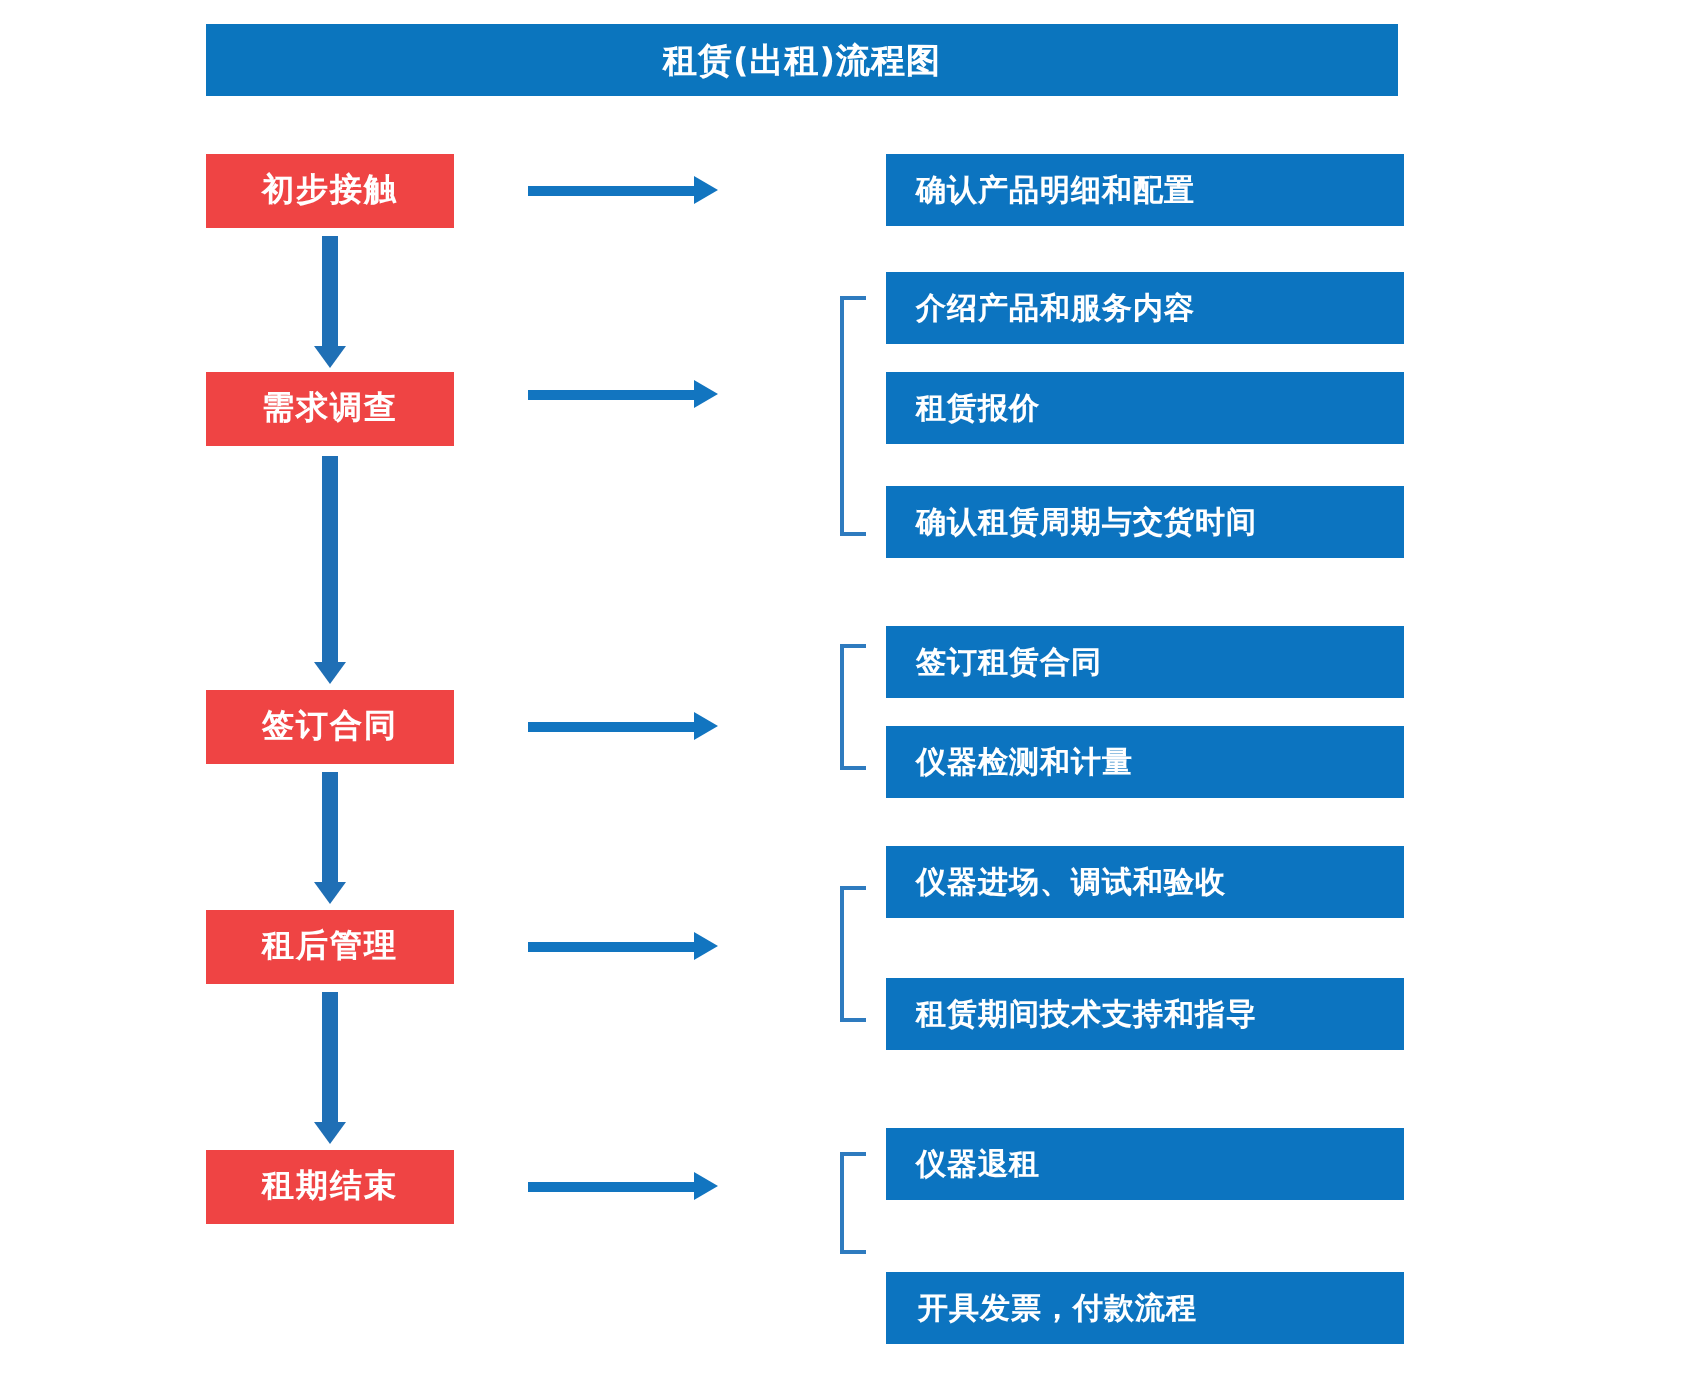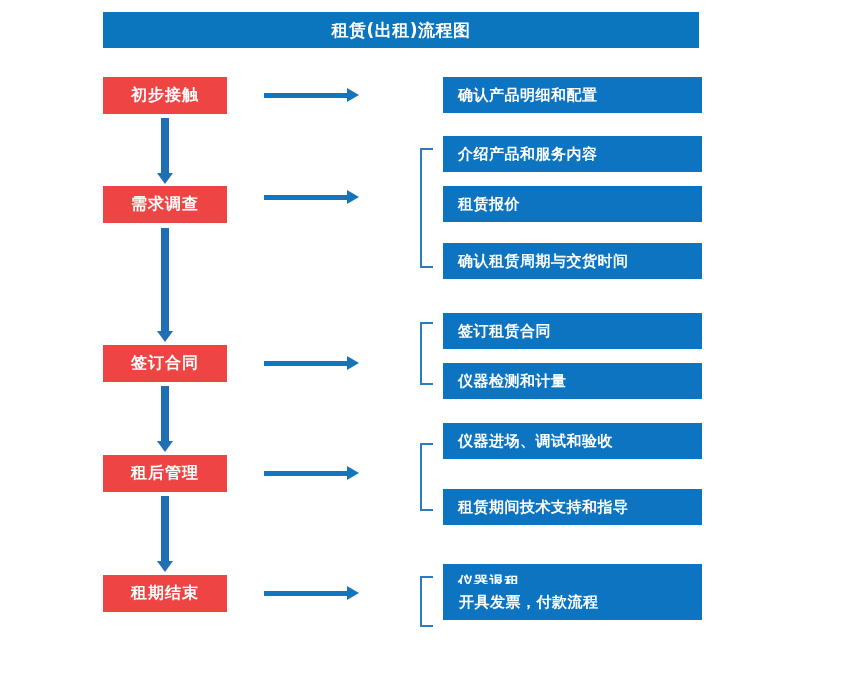--- a/index.html
+++ b/index.html
@@ -235,15 +235,15 @@
   <div class="detail-box" style="top:489px;">租赁期间技术支持和指导</div>
 
   <div class="bracket" style="left:420px; top:576px; width:13px; height:51px;">
     <div class="vline"></div>
     <div class="stub top"></div>
     <div class="stub bottom"></div>
   </div>
 
   <div class="detail-box" style="top:564px;">仪器退租</div>
 
-  <div class="detail-box" style="top:584px;padding-left:16px;">开具发票，付款流程</div>
+  <div class="detail-box" style="top:636px;padding-left:16px;">开具发票，付款流程</div>
 
 </div>
 
 </body></html>

